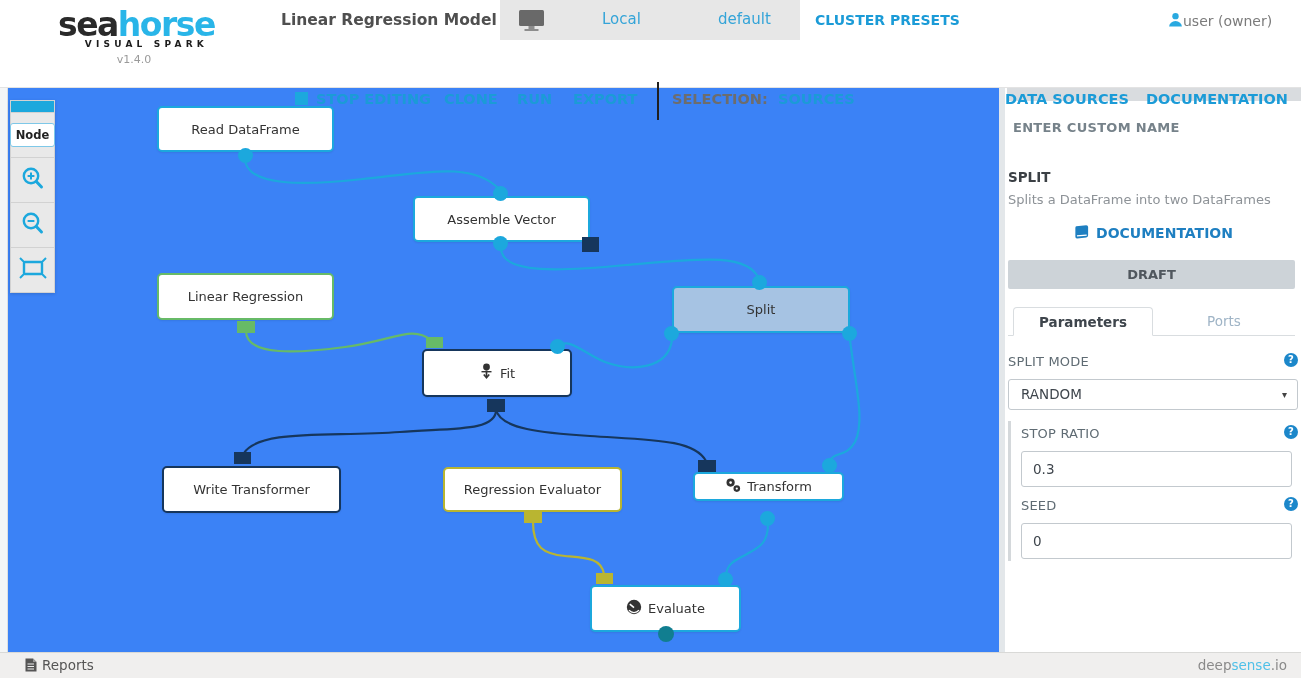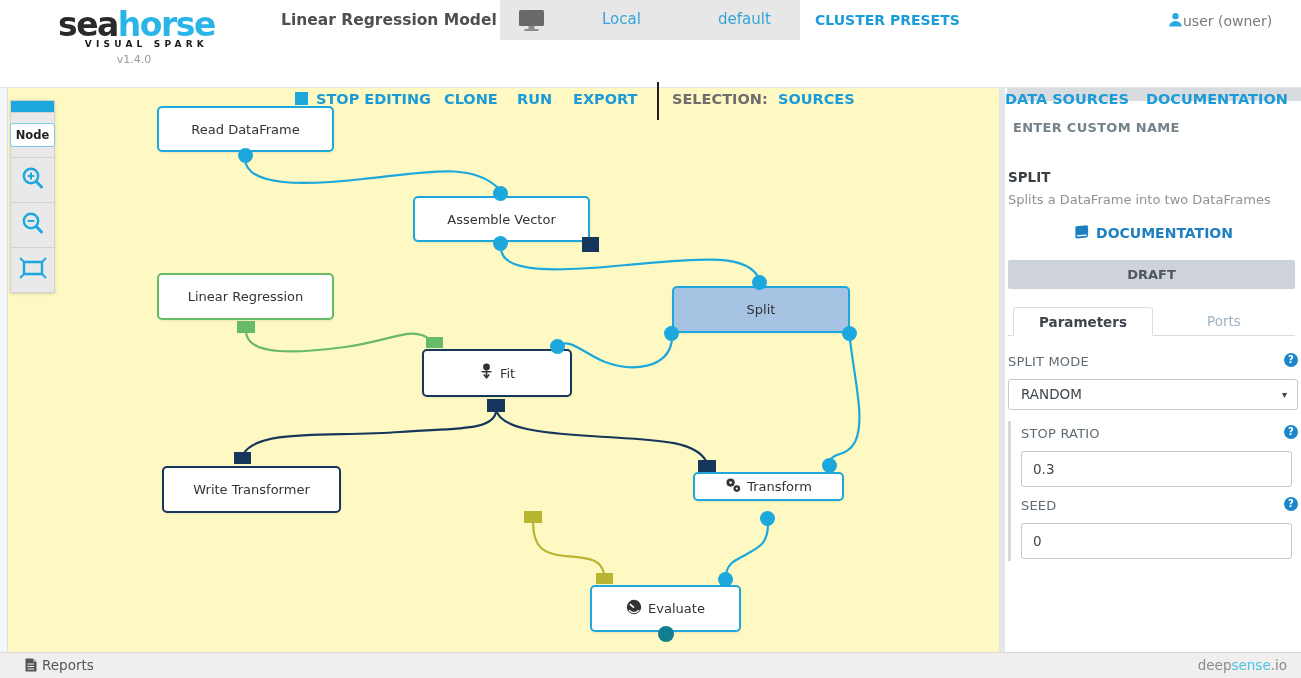--- a/index.html
+++ b/index.html
@@ -22,21 +22,21 @@
   .cluster-presets-btn { position:absolute; left:815px; top:12px; font-size:14px; font-weight:700; color:#1b9bd7; cursor:pointer; }
   .user-box { position:absolute; left:1168px; top:12px; font-size:14px; color:#7b7b7b; display:flex; align-items:center; }
   .menu-row { position:absolute; left:0; top:52px; width:1301px; height:30px;margin-top:36px; }
   .menu-item { position:absolute; top:3px; font-size:14.5px; font-weight:700; color:#1b9bd7; cursor:pointer; white-space:nowrap; }
   .menu-item.gray { color:#6d6d6d; cursor:default; }
   .stop-sq { display:inline-block; width:13px; height:13px; background:#1ca8dd; margin-right:8px; vertical-align:-1px; }
   .menu-divider { position:absolute; left:657px; top:-6px; width:2px; height:38px; background:#1f1f1f; }
 
   
   .left-strip { position:absolute; left:0; top:88px; width:8px; height:564px; background:#f4f6f7; border-right:1px solid #dcdfe1; }
-  .canvas { position:absolute; left:8px; top:88px; width:991px; height:564px; background:#fef9c3; overflow:hidden; }
+  .canvas { position:absolute; left:8px; top:88px; width:991px; height:564px; background:#3b82f6; overflow:hidden; }
   .edges { position:absolute; left:0; top:0; z-index:1; }
   .node { position:absolute; background:#fff; border:2px solid #1ca8dd; border-radius:5px; display:flex; align-items:center; justify-content:center; gap:6px; font-size:13px; color:#333; z-index:3; box-shadow:0 1px 2px rgba(0,0,0,0.08); cursor:pointer; }
   .node.green { border-color:#67ba67; }
   .node.navy { border-color:#16365c; }
   .node.olive { border-color:#b9b531; }
   .node.selected { background:#a6c3e3; }
   .port { position:absolute; z-index:4; cursor:crosshair; }
   .port.circle { width:15px; height:15px; border-radius:50%; background:#1ca8dd; }
   .port.circle.teal { background:#117e90; }
   .port.square { width:18px; height:12px; background:#16365c; }
@@ -160,20 +160,23 @@
             <circle cx="7.5" cy="4" r="3.4" fill="#333"></circle>
             <path d="M7.5 7.5 v6.5" stroke="#333" stroke-width="1.7" fill="none"></path>
             <path d="M4.8 11.5 l2.7 3.2 2.7 -3.2" fill="none" stroke="#333" stroke-width="1.7"></path>
             <path d="M2.5 8.7 h10" stroke="#333" stroke-width="1.4"></path>
           </svg></span>
       <span>Fit</span>
     </div>
     <div class="node navy" style="left:154px;top:378px;width:179px;height:47px">
         <span>Write Transformer</span>
       </div>
+    <div class="node olive" style="left:435px;top:379px;width:179px;height:45px">
+        <span>Regression Evaluator</span>
+      </div>
     <div class="node" style="left:685px;top:384px;width:151px;height:29px">
       <span><svg width="16" height="16" viewBox="0 0 16 16">
             <circle cx="5.6" cy="5.6" r="4.1" fill="#333"></circle>
             <circle cx="5.6" cy="5.6" r="1.3" fill="#fff"></circle>
             <circle cx="11.8" cy="11.6" r="3.3" fill="#333"></circle>
             <circle cx="11.8" cy="11.6" r="1.1" fill="#fff"></circle>
           </svg></span>
       <span>Transform</span>
     </div>
     <div class="node" style="left:582px;top:497px;width:151px;height:47px">

